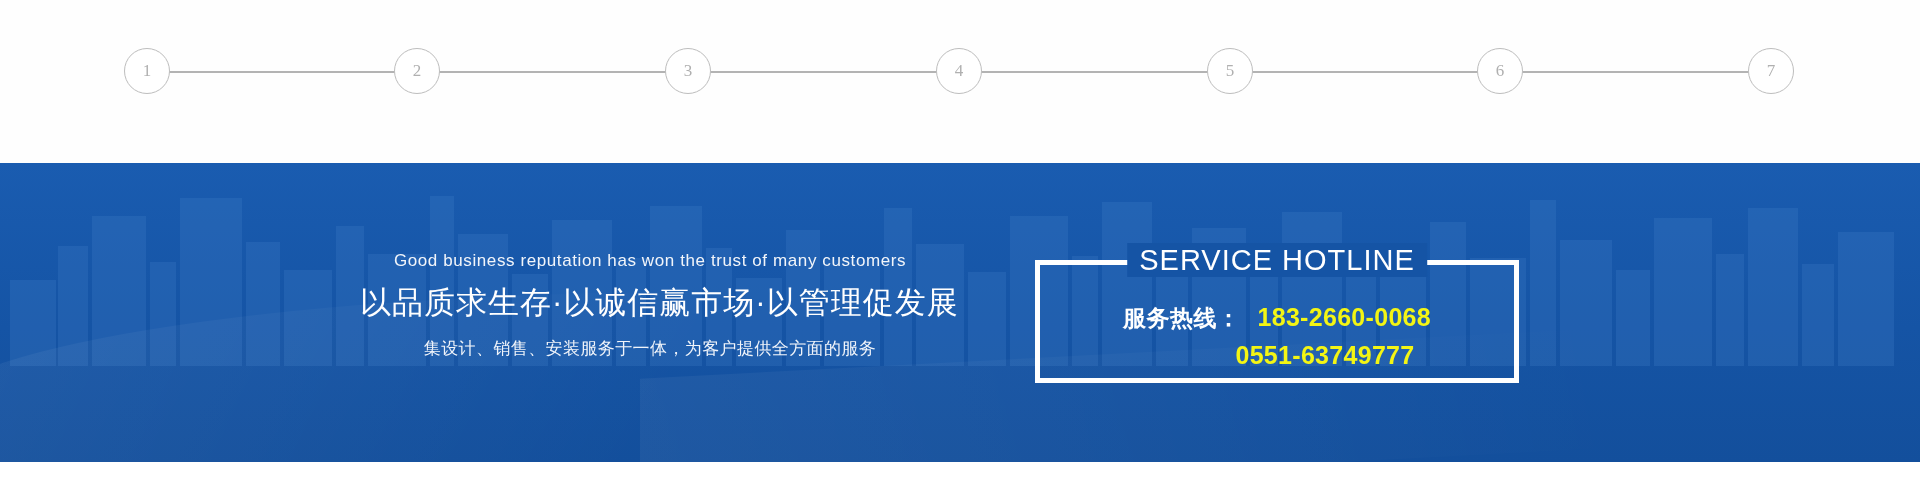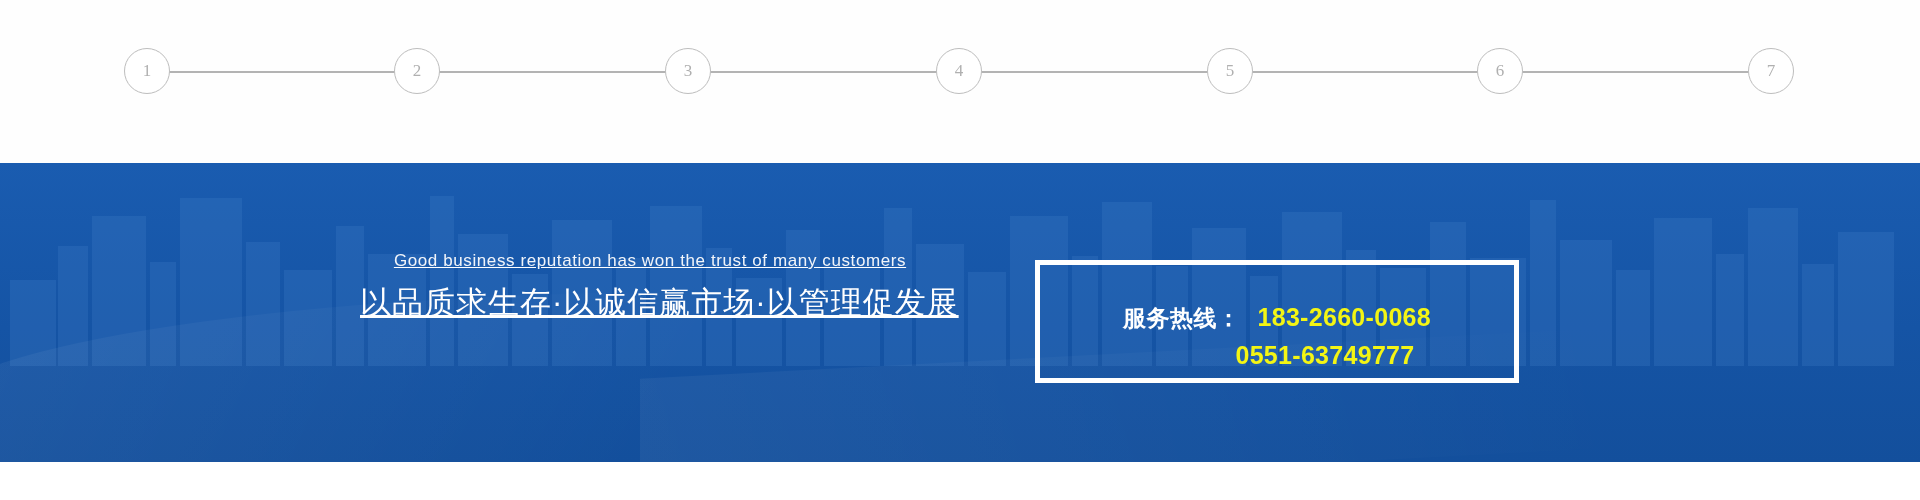--- a/index.html
+++ b/index.html
@@ -62,21 +62,21 @@
   }
   .road2{
     position:absolute; left:640px; bottom:0px; width:1400px; height:120px;
     background:linear-gradient(80deg,rgba(255,255,255,.05) 0%,rgba(255,255,255,0) 70%);
     transform:skewY(-3deg);
   }
 
   
   .slogan{
     position:absolute; left:360px; top:88px; width:580px;
-    text-align:center; color:#fff;text-decoration:underline;
+    text-align:center; color:#fff;
   }
   .slogan-en{
     font-size:17px; letter-spacing:.6px; color:#f2f5fa;
     margin-bottom:11px; white-space:nowrap;
   }
   .slogan-cn{
     font-size:31px; letter-spacing:1px; color:#ffffff;
     font-weight:400; margin-bottom:13px; white-space:nowrap;text-align:right;
   }
   .slogan-sub{
@@ -182,23 +182,25 @@
       <div class="bld" style="left:1802px;width:32px;height:102px;"></div>
       <div class="bld" style="left:1838px;width:56px;height:134px;"></div>
     </div>
 
     <div class="road"></div>
     <div class="road2"></div>
 
     <div class="slogan">
       <div class="slogan-en">Good business  reputation has  won  the  trust  of  many  customers</div>
       <div class="slogan-cn">以品质求生存·以诚信赢市场·以管理促发展</div>
+      <div class="slogan-sub">集设计、销售、安装服务于一体，为客户提供全方面的服务</div>
     </div>
 
     <div class="hotline">
+      <div class="hotline-title">SERVICE  HOTLINE</div>
       <div class="hotline-rows">
         <div class="hl-row">
           <span class="hl-label">服务热线：</span>
           <span class="hl-num">183-2660-0068</span>
         </div>
         <div class="hl-row hl-row-2">
           <span class="hl-num">0551-63749777</span>
         </div>
       </div>
     </div>

